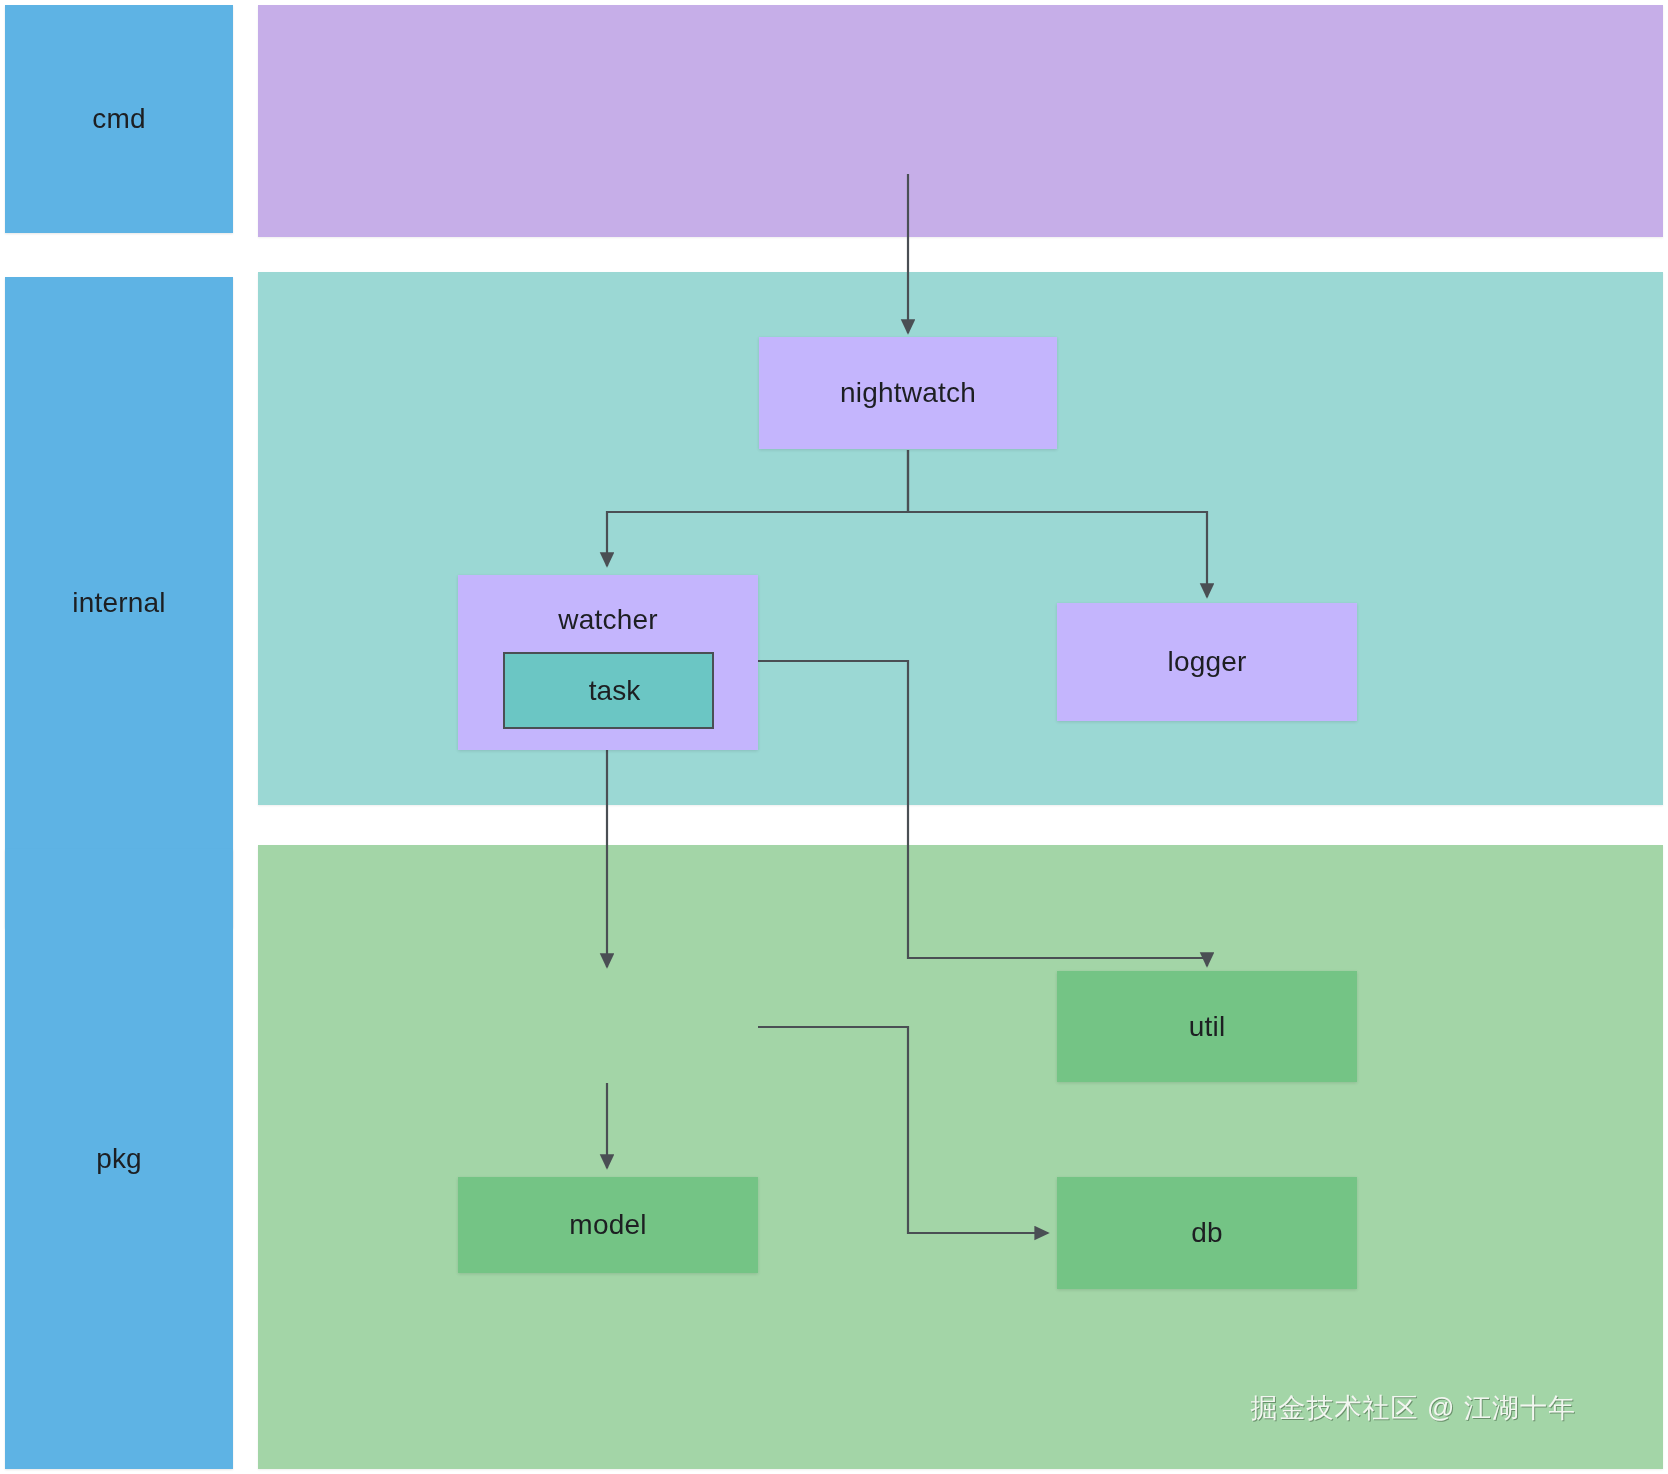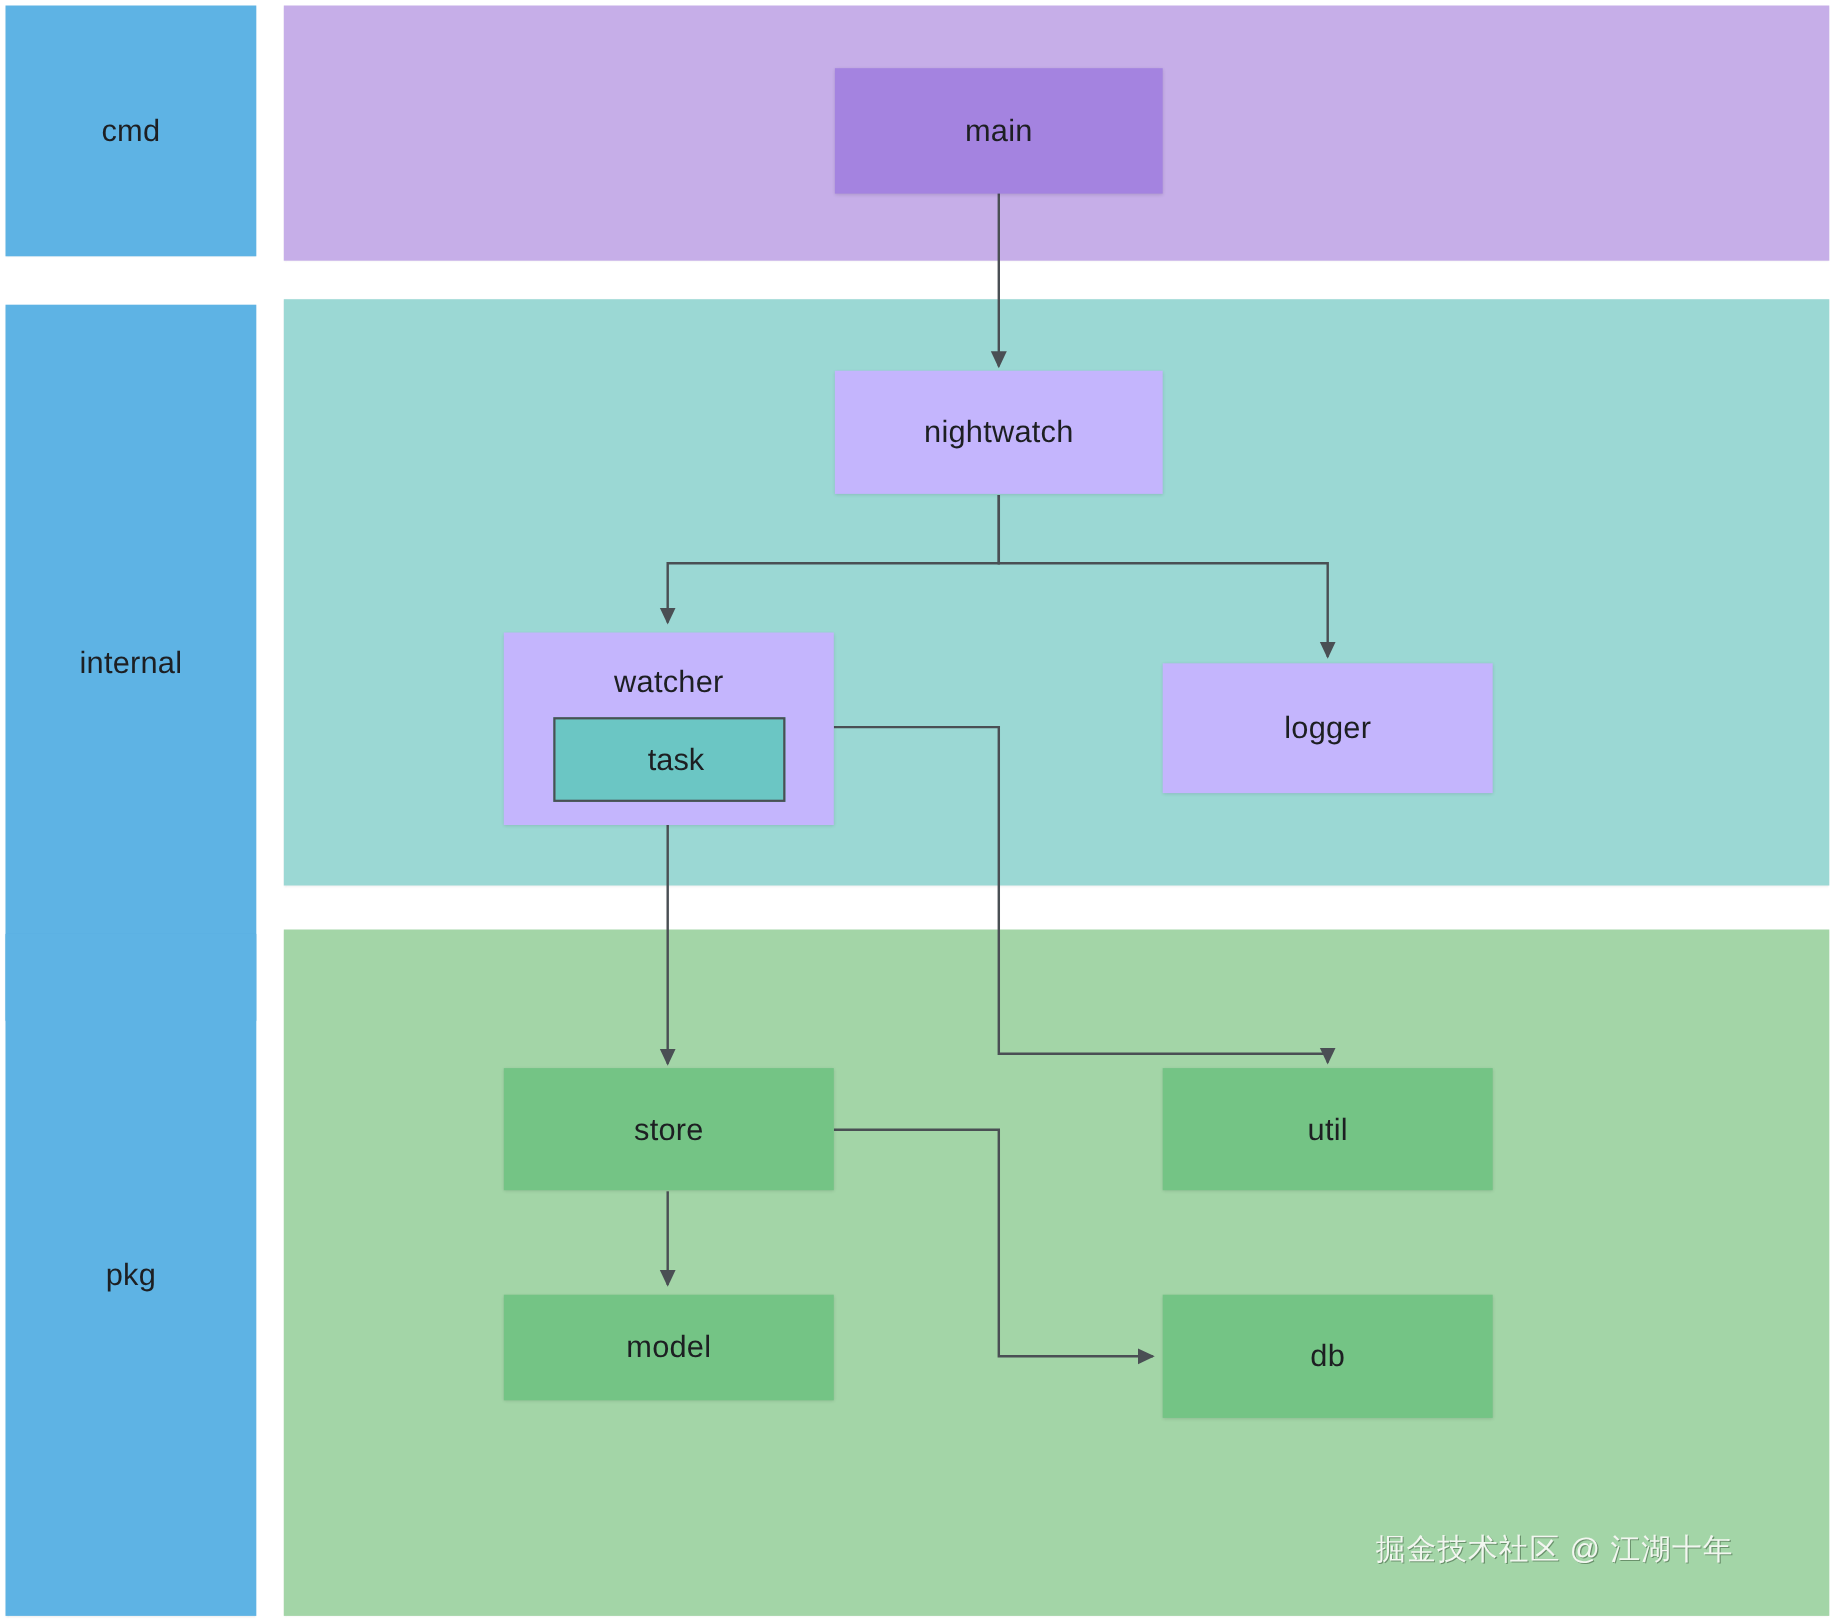--- a/index.html
+++ b/index.html
@@ -129,42 +129,36 @@
       <path d="M758,661 L908,661 L908,958 L1207,958 L1207,966" marker-end="url(#arrow)"></path>
 
       <path d="M607,748 L607,967" marker-end="url(#arrow)"></path>
 
       <path d="M607,1083 L607,1168" marker-end="url(#arrow)"></path>
 
       <path d="M758,1027 L908,1027 L908,1233 L1048,1233" marker-end="url(#arrow)"></path>
     </g>
   </svg>
 
-  <div class="node node-main" style="left:759px; top:62px; width:298px; height:114px;">
-    <span>main</span>
-  </div>
 
   <div class="node node-teal" style="left:759px; top:337px; width:298px; height:112px;">
     <span>nightwatch</span>
   </div>
 
   <div class="node node-teal" style="left:458px; top:575px; width:300px; height:175px; display:block;">
     <span class="node-label-top" style="top:29px;">watcher</span>
   </div>
   <div class="node-nested" style="left:503px; top:652px; width:211px; height:77px;">
     <span>task</span>
   </div>
 
   <div class="node node-teal" style="left:1057px; top:603px; width:300px; height:118px;">
     <span>logger</span>
   </div>
 
-  <div class="node node-green" style="left:458px; top:971px; width:300px; height:111px;">
-    <span>store</span>
-  </div>
   <div class="node node-green" style="left:458px; top:1177px; width:300px; height:96px;">
     <span>model</span>
   </div>
   <div class="node node-green" style="left:1057px; top:971px; width:300px; height:111px;">
     <span>util</span>
   </div>
   <div class="node node-green" style="left:1057px; top:1177px; width:300px; height:112px;">
     <span>db</span>
   </div>
 

